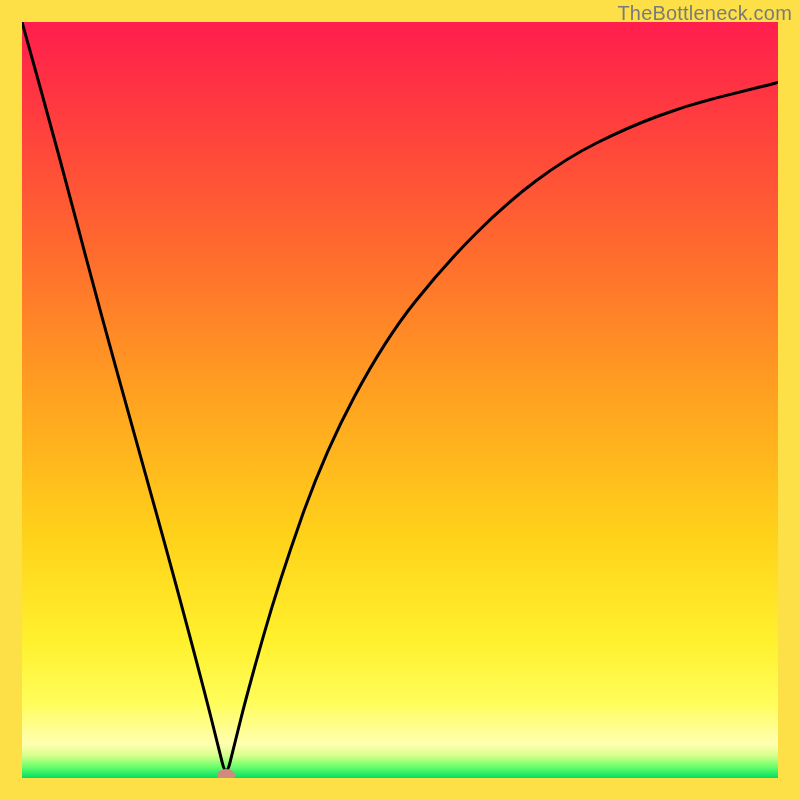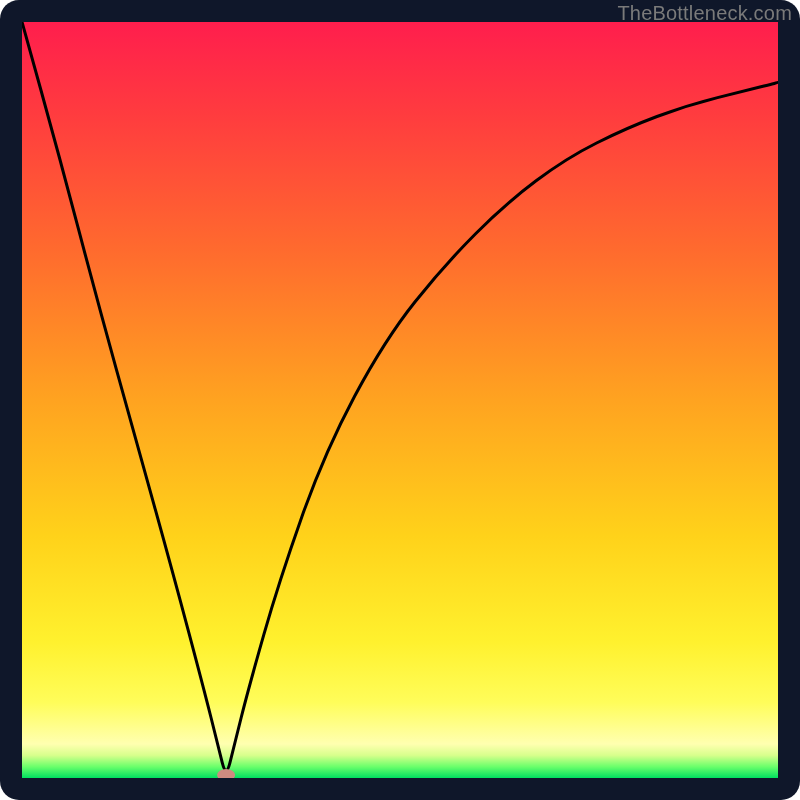--- a/index.html
+++ b/index.html
@@ -6,23 +6,22 @@
     margin: 0;
     padding: 0;
     width: 800px;
     height: 800px;
     overflow: hidden;
     font-family: Arial, Helvetica, sans-serif;
   }
   .frame {
     width: 800px;
     height: 800px;
-    background: #0f172a;
+    background: #fde047;
     position: relative;
-    border-radius: 19px;
   }
   .plot-area {
     position: absolute;
     left: 22px;
     top: 22px;
     width: 756px;
     height: 756px;
     overflow: hidden;
   }
   .gradient-bg {

